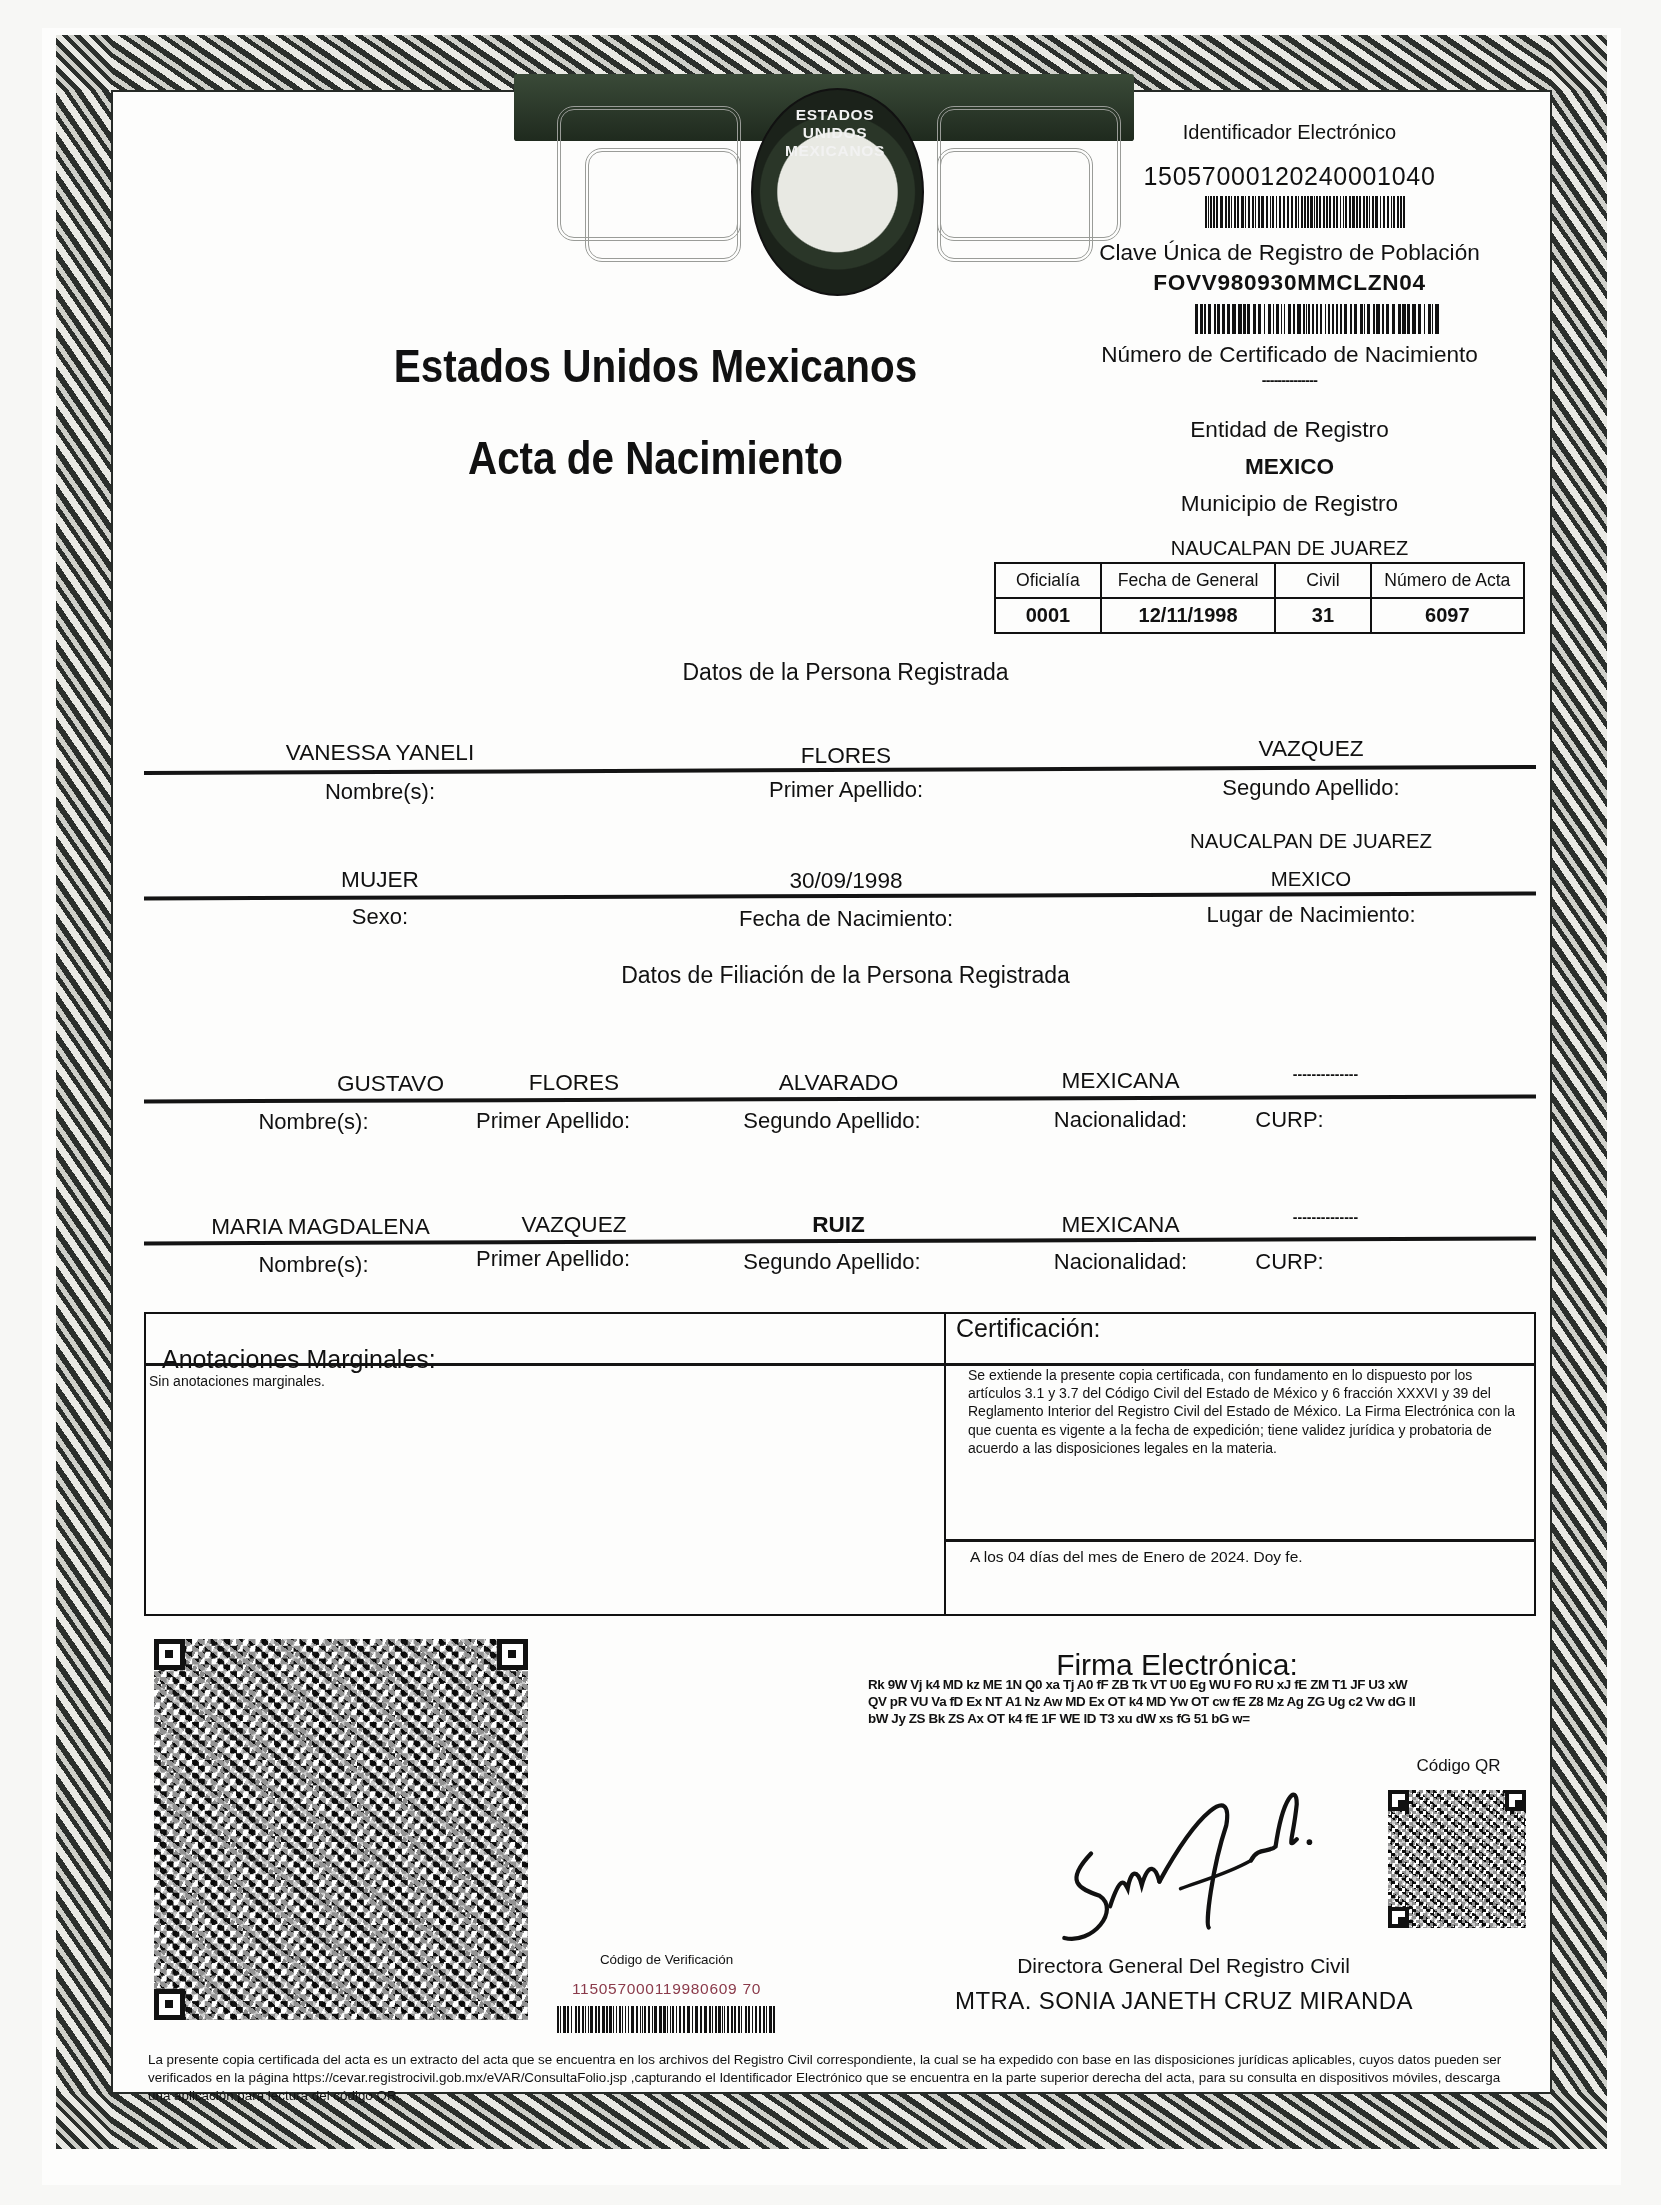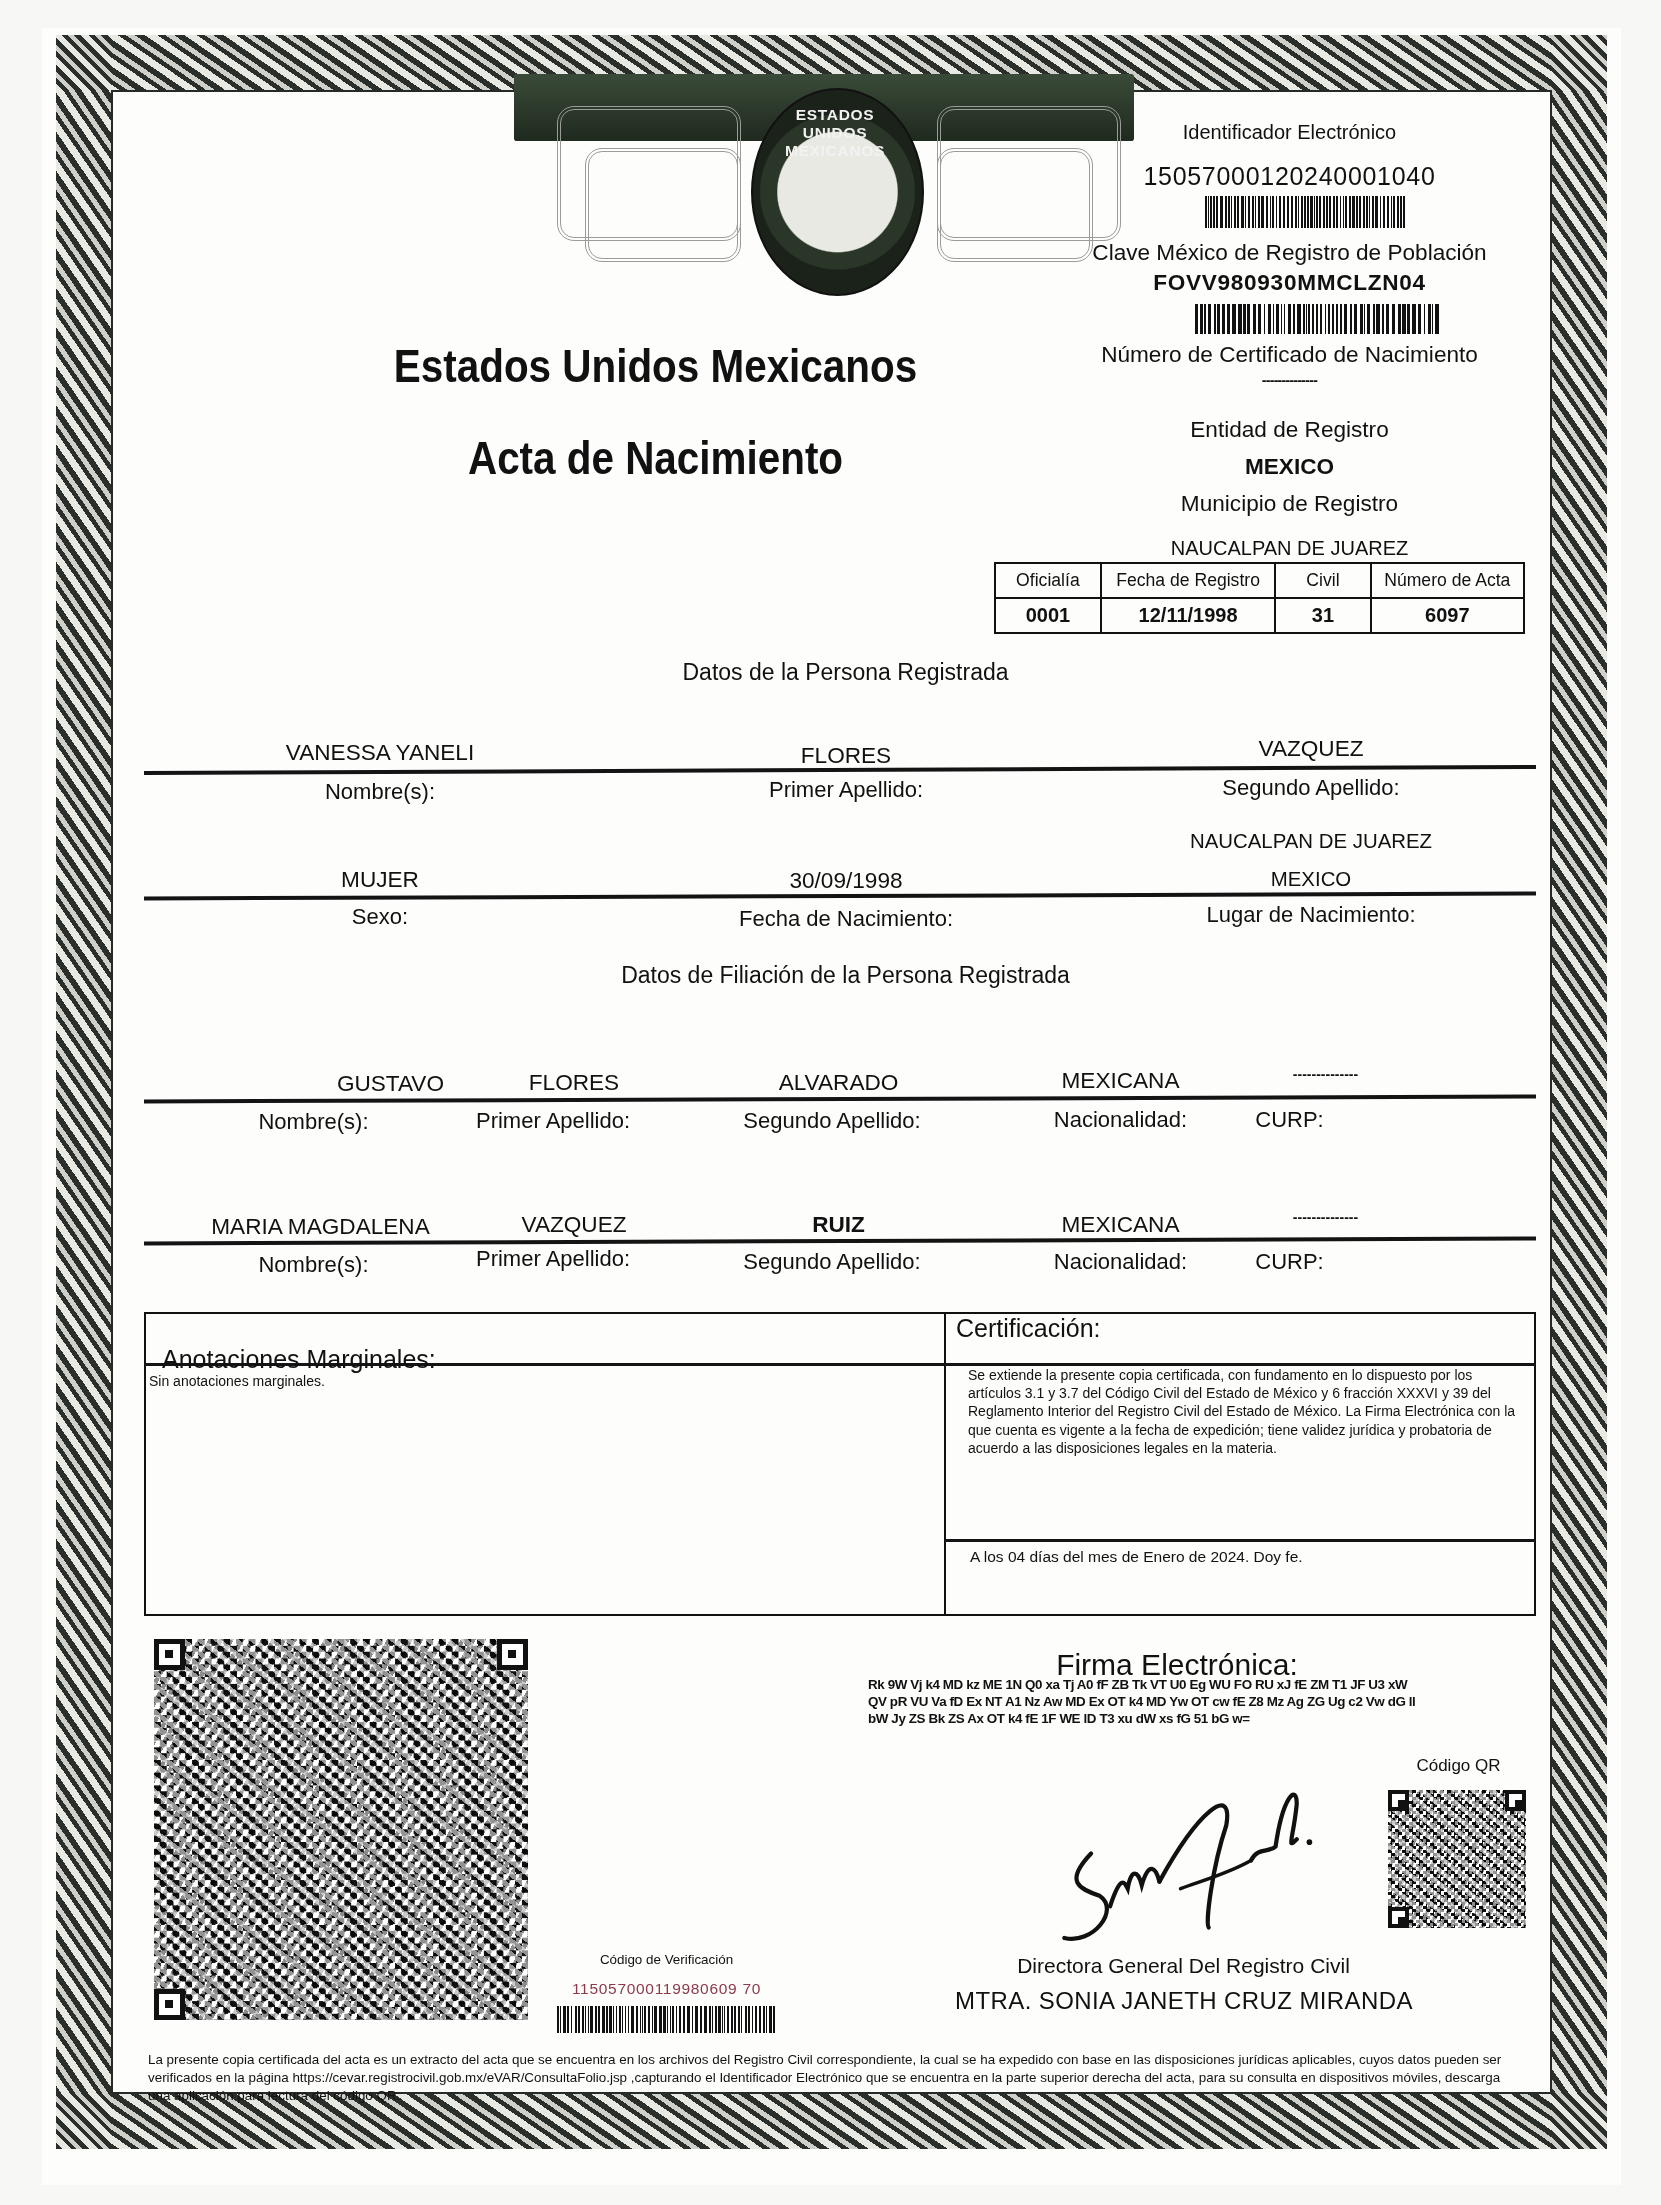--- a/index.html
+++ b/index.html
@@ -157,21 +157,21 @@
     <span style="width: 2.5px; margin-right: 2px;"></span>
     <span style="width: 1px; margin-right: 2px;"></span>
     <span style="width: 2.5px; margin-right: 2px;"></span>
     <span style="width: 2px; margin-right: 1.5px;"></span>
     <span style="width: 1.5px; margin-right: 1px;"></span>
     <span style="width: 1.5px; margin-right: 2px;"></span>
     <span style="width: 2.5px; margin-right: 1px;"></span>
     <span style="width: 2px; margin-right: 1px;"></span>
     <span style="width: 1.5px; margin-right: 1.5px;"></span>
   </div>
-<div class="abs rh rh-curp-label">Clave México de Registro de Población</div>
+<div class="abs rh rh-curp-label">Clave Única de Registro de Población</div>
 <div class="abs rh rh-curp">FOVV980930MMCLZN04</div>
 <div class="barcode" id="bc2" style="left:1195px;top:304px;height:30px;">
     <span style="width: 2.7px; margin-right: 2.7px;"></span>
     <span style="width: 2.7px; margin-right: 1.3px;"></span>
     <span style="width: 1.3px; margin-right: 2px;"></span>
     <span style="width: 3.3px; margin-right: 2.7px;"></span>
     <span style="width: 2px; margin-right: 1.3px;"></span>
     <span style="width: 3.3px; margin-right: 2px;"></span>
     <span style="width: 2.7px; margin-right: 2px;"></span>
     <span style="width: 2.7px; margin-right: 2.7px;"></span>
@@ -226,21 +226,21 @@
 <div class="abs rh rh-cert-value">--------------</div>
 <div class="abs rh rh-ent-label">Entidad de Registro</div>
 <div class="abs rh rh-ent-value">MEXICO</div>
 <div class="abs rh rh-mun-label">Municipio de Registro</div>
 <div class="abs rh rh-mun-value">NAUCALPAN DE JUAREZ</div>
 
 <table class="reg-table">
   <tbody>
       <tr class="h">
     <td style="width:20%">Oficialía</td>
-    <td style="width:33%">Fecha de Registro</td>
+    <td style="width:33%">Fecha de General</td>
     <td style="width:18%">Civil</td>
     <td style="width:29%">Número de Acta</td>
   </tr>
   <tr class="v">
     <td>0001</td>
     <td>12/11/1998</td>
     <td>31</td>
     <td>6097</td>
   </tr>
 </tbody>

